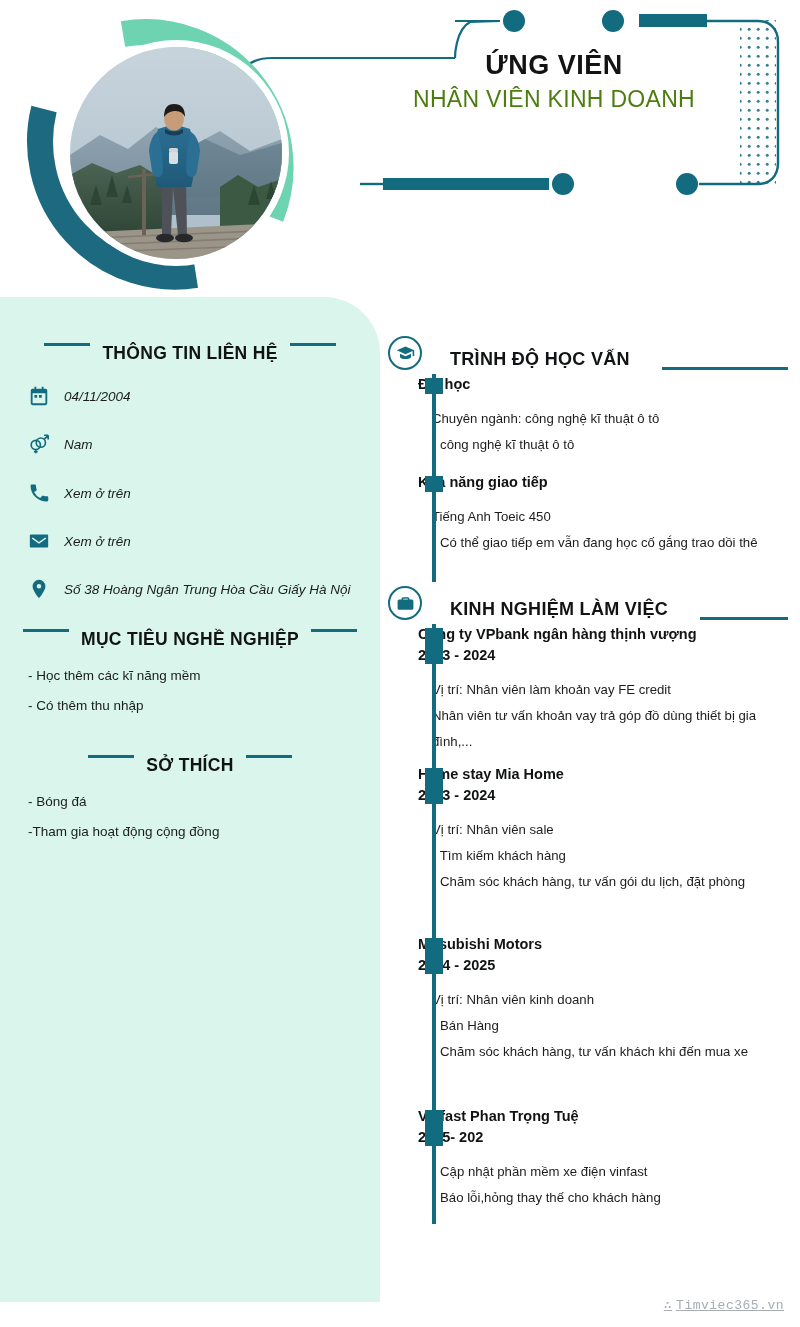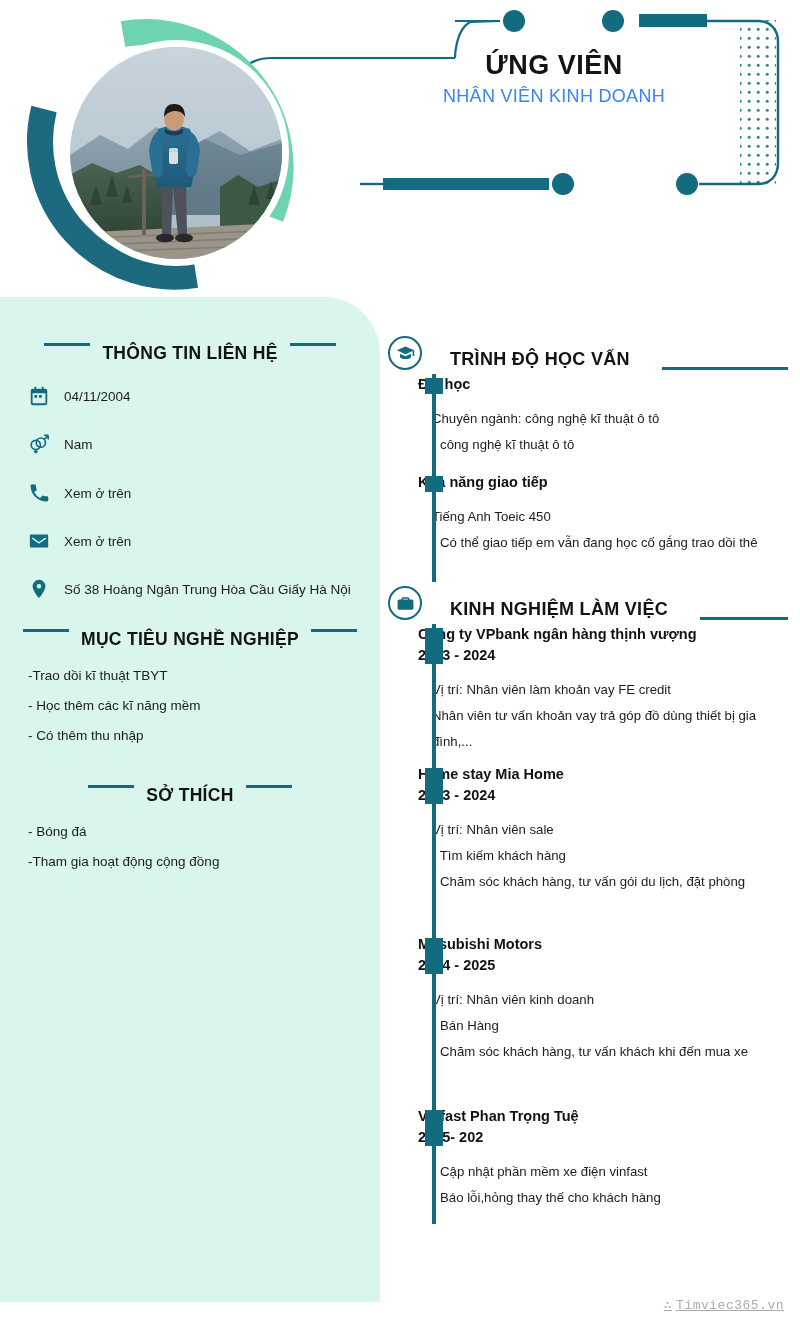--- a/index.html
+++ b/index.html
@@ -19,22 +19,22 @@
 
   .title-block {
     position:absolute; left:379px; top:50px; width:350px;
     text-align:center;
   }
   .title-main {
     font-size:27px; font-weight:bold; letter-spacing:.5px;
     color:#111314; line-height:1.15;
   }
   .title-sub {
-    font-size:18px; font-weight:400; letter-spacing:.3px;
-    color:#3b82f6; margin-top:5px;
+    font-size:23px; font-weight:400; letter-spacing:.3px;
+    color:#4d7c0f; margin-top:5px;
   }
 
   
   .photo-wrap { position:absolute; left:18px; top:12px; width:285px; height:280px; }
   .photo-circle {
     position:absolute; left:52px; top:35px; width:212px; height:212px;
     border-radius:50%; overflow:hidden;
     box-shadow:0 0 0 7px #ffffff;
   }
   .photo-svg { display:block; width:212px; height:212px; }
@@ -48,21 +48,21 @@
   }
 
   .side-head { display:flex; justify-content:center; gap:12px; margin-bottom:6px; }
   .side-head .rule { height:3px; background:#136b80; flex:0 0 auto; }
   .side-head .rule.l { width:46px; }
   .side-head .rule.r { width:46px; }
   .side-head .txt {
     font-size:17.5px; font-weight:bold; color:#111314; letter-spacing:.3px; white-space:nowrap;
   }
 
-  .contact-list { margin-top:22px; }
+  .contact-list { margin-top:22px;font-style:italic; }
   .contact-row { display:flex; align-items:flex-start; gap:14px; margin-bottom:26px; }
   .contact-row .ico { flex:0 0 22px; width:22px; height:22px; color:#136b80; margin-top:-1px; }
   .contact-row .val { font-size:13.5px; line-height:1.65; color:#1b1d1f; }
 
   .side-block { margin-top:28px; }
   .side-lines { margin-top:16px; }
   .side-lines p { font-size:13.5px; line-height:1.55; color:#1b1d1f; margin-bottom:9px; }
 
   
   .main { position:absolute; left:388px; top:336px; width:400px; }
@@ -283,21 +283,20 @@
     </div>
   </div>
 
   <div class="side-block">
     <div class="side-head">
       <span class="rule l"></span>
       <span class="txt">MỤC TIÊU NGHỀ NGHIỆP</span>
       <span class="rule r"></span>
     </div>
     <div class="side-lines">
-      <p>-Trao dồi kĩ thuật TBYT</p>
       <p>- Học thêm các kĩ năng mềm</p>
       <p>- Có thêm thu nhập</p>
     </div>
   </div>
 
   <div class="side-block" style="margin-top:38px;">
     <div class="side-head">
       <span class="rule l"></span>
       <span class="txt">SỞ THÍCH</span>
       <span class="rule r"></span>

